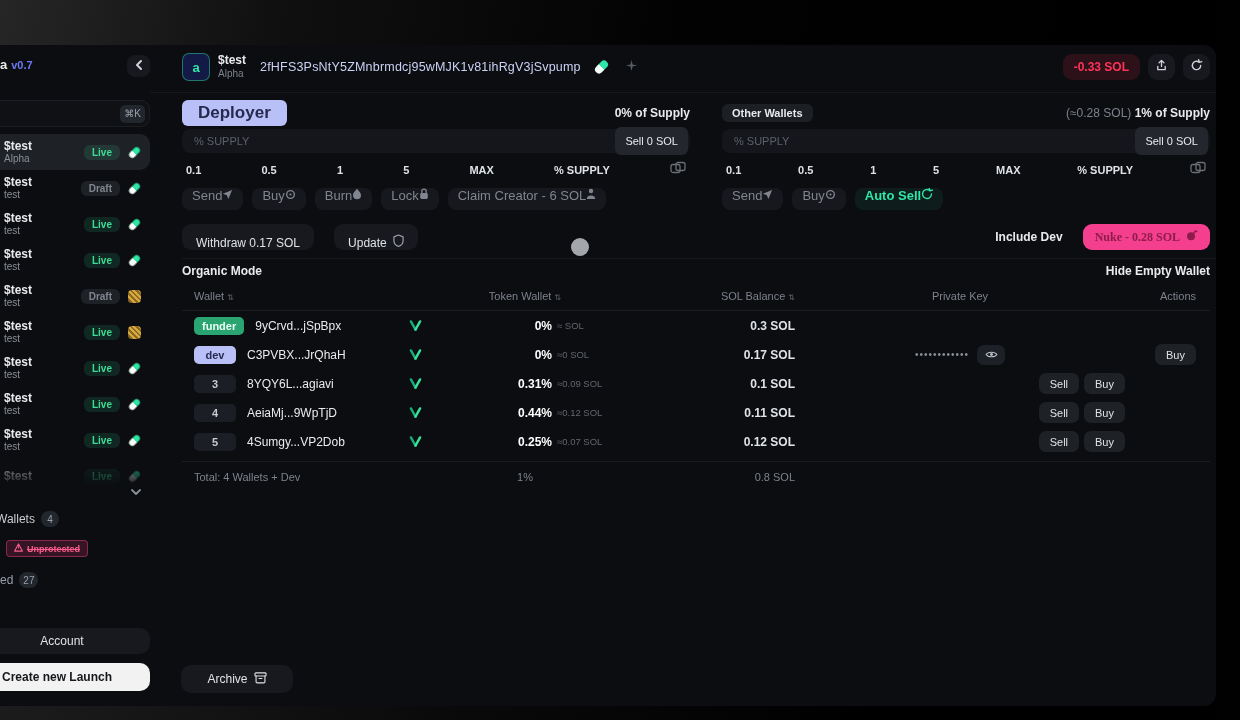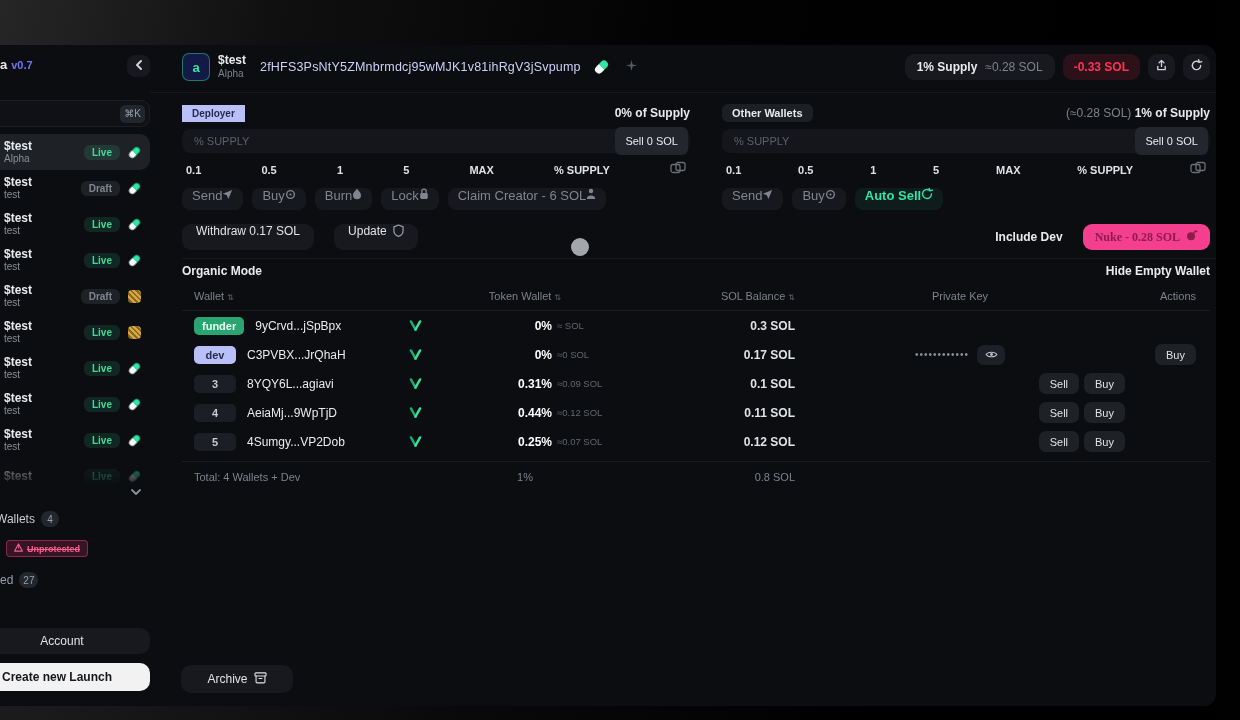--- a/index.html
+++ b/index.html
@@ -59,37 +59,37 @@
   .supply-pill .val{color:#7d828c;font-size:12px;}
   .pnl-pill{height:26px;background:rgba(255,45,85,.14);border-radius:9px;display:flex;align-items:center;padding:0 11px;color:#ff3358;font-size:12px;font-weight:700;}
   .sq-btn{width:27px;height:26px;background:#17191e;border:none;border-radius:9px;color:#cfd3d9;display:flex;align-items:center;justify-content:center;cursor:pointer;}
   .hr{position:absolute;left:150px;right:0;height:1px;background:#16181d;}
 
   
   .panels{position:absolute;left:182px;top:58px;width:1028px;display:flex;gap:32px;}
   .panel{display:flex;flex-direction:column;}
   .panel.left{width:508px;}.panel.right{width:488px;}
   .p-head{height:20px;display:flex;justify-content:space-between;align-items:center;margin-bottom:6px;}
-  .chip-deployer{background:#b9c0f8;color:#262a4f;font-size:10px;font-weight:700;border-radius:0;padding:3px 10px;}
+  .chip-deployer{background:#b9c0f8;color:#262a4f;font-size:17px;font-weight:700;border-radius:6px;padding:3px 16px;}
   .chip-dark{background:#1c1f24;color:#e8eaed;font-size:11px;font-weight:700;border-radius:6px;padding:3px 10px;}
   .supply-note{font-size:12px;color:#e8eaed;font-weight:700;}
   .supply-note .dim{color:#7d828c;font-weight:400;}
   .p-input{height:24px;border-radius:8px;background:#14161b;display:flex;align-items:center;padding:0 2px 0 12px;margin-bottom:8px;cursor:text;}
   .p-placeholder{flex:1;color:#5d6269;font-size:11px;}
   .sell-chip{height:28px;background:#23262c;border:none;border-radius:6px;color:#e8eaed;font-size:11px;padding:0 10px;cursor:pointer;font-family:inherit;white-space:nowrap;}
   .p-quick{height:18px;display:flex;align-items:center;justify-content:space-between;padding:0 4px;margin-bottom:9px;}
   .q{color:#dfe2e6;font-size:11px;font-weight:700;cursor:pointer;}
   .cards-icon{color:#6b7077;cursor:pointer;display:inline-flex;}
   .p-actions{display:flex;gap:9px;}
   .act-btn{height:22px;display:inline-flex;background:#16181d;border:none;border-radius:8px;color:#80858f;font-size:13px;padding:0 10px;cursor:pointer;font-family:inherit;white-space:nowrap;}
   .act-btn.accent{color:#2ee6a6;background:rgba(46,230,166,.08);font-weight:700;}
 
   
   .toolbar{position:absolute;left:182px;top:179px;width:1028px;height:26px;display:flex;align-items:center;gap:20px;}
-  .tool-btn{height:26px;display:inline-flex;align-items:flex-start;gap:6px;background:#17191e;border:none;border-radius:9px;color:#dfe2e6;font-size:12px;padding:0 14px;cursor:pointer;font-family:inherit;white-space:nowrap;}
+  .tool-btn{height:26px;display:inline-flex;align-items:flex-end;gap:6px;background:#17191e;border:none;border-radius:9px;color:#dfe2e6;font-size:12px;padding:0 14px;cursor:pointer;font-family:inherit;white-space:nowrap;}
   .include-dev{margin-left:auto;color:#e8eaed;font-size:12px;font-weight:700;cursor:pointer;}
   .nuke-btn{height:26px;display:inline-flex;align-items:center;gap:6px;background:#f43f8e;border:none;border-radius:9px;color:#8e1c4b;font-size:12px;font-weight:700;padding:0 12px;cursor:pointer;font-family:Liberation Serif, serif;white-space:nowrap;}
   .cursor-dot{position:absolute;left:571px;top:193px;width:18px;height:18px;border-radius:50%;background:rgba(190,195,200,.85);}
 
   
   .organic-row{position:absolute;left:182px;top:219px;width:1028px;display:flex;justify-content:space-between;align-items:center;}
   .organic-row span{color:#e8eaed;font-size:12px;font-weight:700;cursor:pointer;}
   .table{position:absolute;left:182px;top:242px;width:1028px;}
   .trow{display:grid;grid-template-columns:206px 30px 122px 68px 175px 330px 1fr;align-items:center;padding:0 14px 0 12px;}
   .thead{height:18px;color:#7d828c;font-size:11px;}
@@ -291,24 +291,20 @@
       <div class="tok-meta">
         <div class="tok-symbol">$test</div>
         <div class="tok-name">Alpha</div>
       </div>
       <div class="tok-address">2fHFS3PsNtY5ZMnbrmdcj95wMJK1v81ihRgV3jSvpump</div>
       <span class="hdr-pill-icon"></span>
       <span class="sparkle ic"><svg width="13" height="13" viewBox="0 0 14 14">
             <path d="M7 1 L8.2 5.8 L13 7 L8.2 8.2 L7 13 L5.8 8.2 L1 7 L5.8 5.8 Z" fill="currentColor"></path>
           </svg></span>
       <div class="hdr-right">
-        <div class="supply-pill">
-          <span class="lab">1% Supply</span>
-          <span class="val">≈0.28 SOL</span>
-        </div>
         <div class="pnl-pill">-0.33 SOL</div>
         <button class="sq-btn">
           <span class="ic"><svg width="13" height="13" viewBox="0 0 14 14">
                 <path d="M3 8 V11.5 H11 V8 M7 1.5 V8 M4.4 4 L7 1.5 L9.6 4" stroke="currentColor" stroke-width="1.4" fill="none" stroke-linecap="round" stroke-linejoin="round"></path>
               </svg></span>
         </button>
         <button class="sq-btn">
           <span class="ic"><svg width="13" height="13" viewBox="0 0 14 14">
                 <path d="M11.5 7 A4.5 4.5 0 1 1 9.6 3.3" stroke="currentColor" stroke-width="1.5" fill="none" stroke-linecap="round"></path>
                 <path d="M9.3 0.8 L10 3.6 L12.7 2.9" stroke="currentColor" stroke-width="1.5" fill="none" stroke-linecap="round" stroke-linejoin="round"></path>

